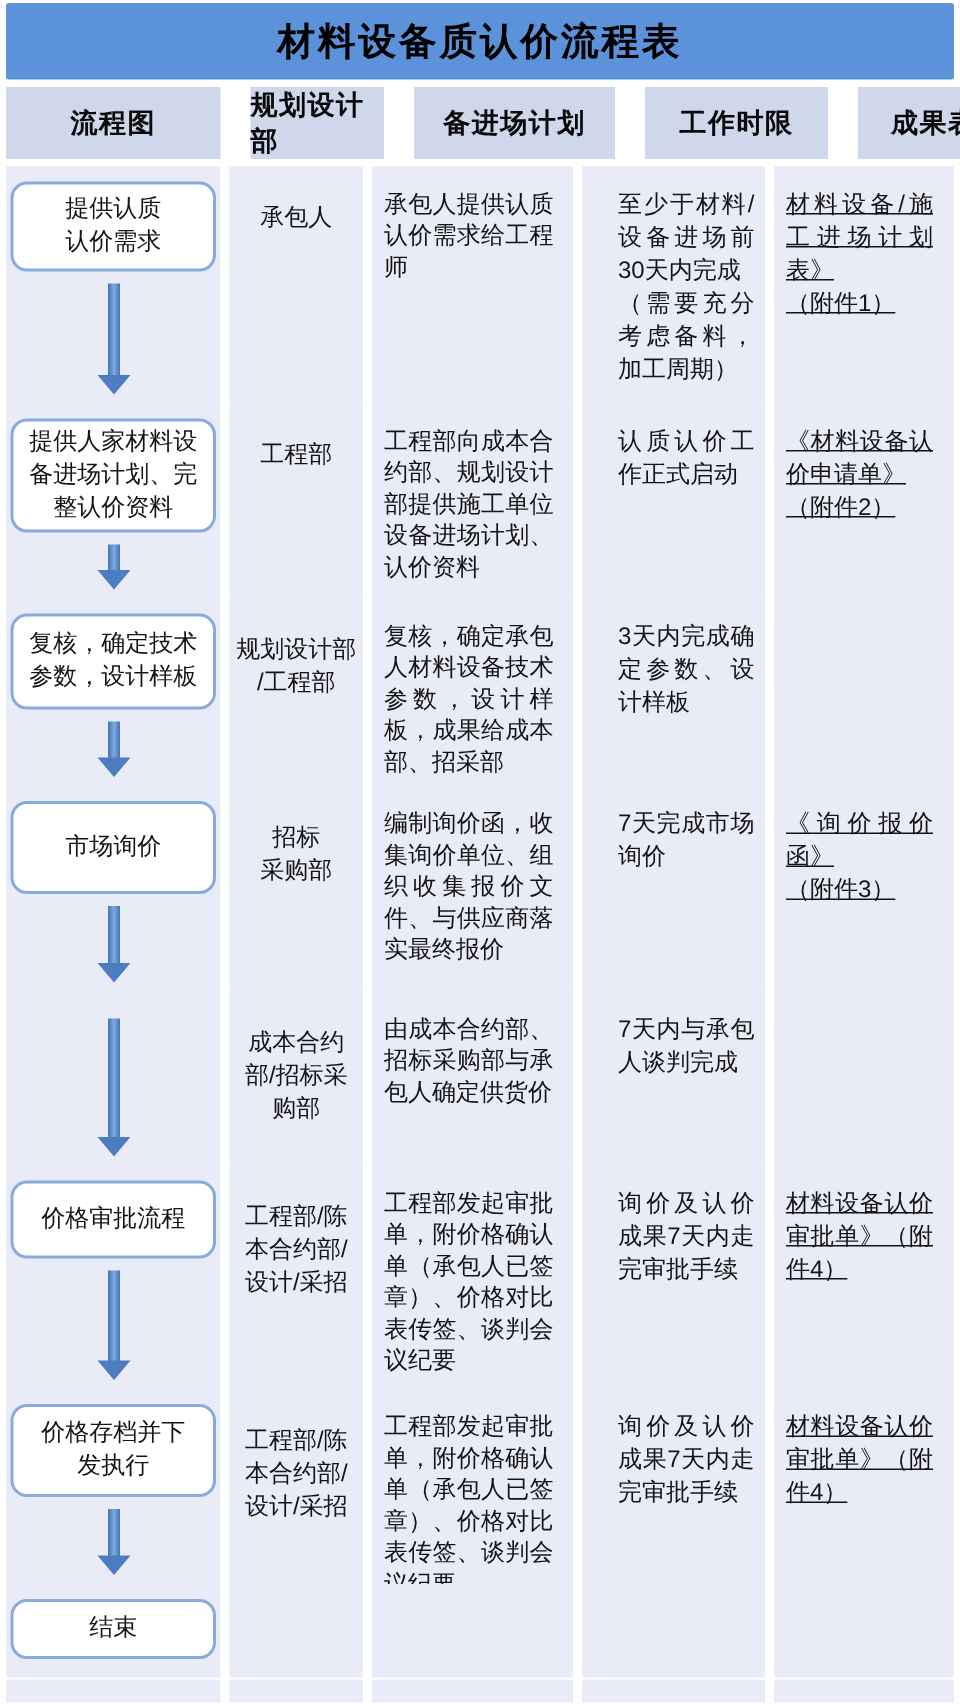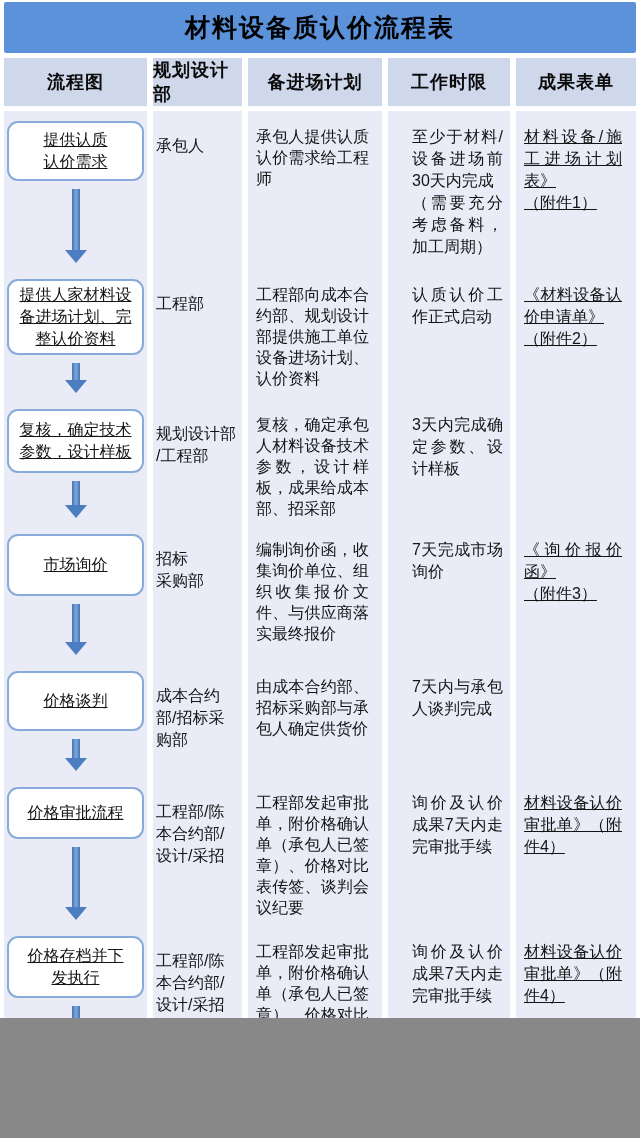--- a/index.html
+++ b/index.html
@@ -9,42 +9,42 @@
     --shape-border:#88abdc;
     --arrow-dark:#4573b5;
     --arrow-light:#7ea9de;
     --arrow-head:#4c7dc0;
     --ink:#141414;
   }
   html,body{margin:0;padding:0;}
   body{background:#888;}
   .page{
     position:relative;
-    width:640px;height:1018px;
+    width:640px;height:1138px;
     background:#ffffff;
     margin:0 auto;
     box-sizing:border-box;
     padding:2px 4px 0 4px;
     font-family:"Liberation Sans","DejaVu Sans",sans-serif;
     color:var(--ink);
     overflow:hidden;
   }
   .title-bar{
     height:51px;
     background:var(--title-bg);
     border-radius:2px;
     display:flex;align-items:center;justify-content:center;
     font-size:25px;font-weight:700;color:#000;
     letter-spacing:2px;
   }
   .header-row{
     margin-top:5px;
     display:grid;
     grid-template-columns:143px 89px 134px 122px 120px;
-    column-gap:6px;
+    column-gap:20px;
     height:48px;
   }
   .header-cell{
     background:var(--header-bg);
     display:flex;align-items:center;justify-content:center;
     font-size:18px;font-weight:700;color:#0a0a0a;
     letter-spacing:1px;
   }
   .body-grid{
     margin-top:5px;
@@ -53,21 +53,21 @@
     grid-template-rows:158px 130px 125px 137px 116px 149px 130px 62px 17px;
     column-gap:6px;
   }
   .cell{
     background:var(--body-bg);
     font-size:16px;line-height:21px;
     box-sizing:border-box;
     overflow:hidden;
   }
   .cell.dept{
-    text-align:left;
+    text-align:center;
     padding:24px 3px 0 3px;
     white-space:pre-line;
     line-height:22px;
   }
   .cell.content{padding:15px 13px 0 8px;text-align:justify;}
   .cell.time{padding:15px 7px 0 24px;text-align:justify;white-space:pre-line;line-height:22px;}
   .cell.form{padding:15px 14px 0 8px;text-align:justify;white-space:pre-line;line-height:22px;text-decoration:underline;}
   .flowcell{
     background:var(--body-bg);
     display:flex;flex-direction:column;align-items:center;
@@ -78,21 +78,20 @@
     width:100%;
     box-sizing:border-box;
     background:#ffffff;
     border:2px solid var(--shape-border);
     border-radius:11px;
     display:flex;align-items:center;justify-content:center;
     text-align:center;
     white-space:pre-line;
     font-size:16px;line-height:22px;
     padding:3px 2px;
-    text-decoration:underline;
   }
   .h60{min-height:60px}.h72{min-height:72px}.h64{min-height:64px}
   .h62{min-height:62px}.h52{min-height:52px}.h40{min-height:40px}
   .arrow{
     flex:1;
     width:22px;
     min-height:26px;
     position:relative;
     margin:8px 0 6px 0;
   }
@@ -171,21 +170,20 @@
       <div class="arrow"></div>
     </div>
     <div class="cell dept">招标
 采购部</div>
     <div class="cell content">编制询价函，收集询价单位、组织收集报价文件、与供应商落实最终报价</div>
     <div class="cell time">7天完成市场询价</div>
     <div class="cell form">《询价报价函》
 （附件3）</div>
 
     <div class="flowcell">
-      <div class="shape h60">价格谈判</div>
       <div class="arrow"></div>
     </div>
     <div class="cell dept">成本合约部/招标采购部</div>
     <div class="cell content">由成本合约部、招标采购部与承包人确定供货价</div>
     <div class="cell time">7天内与承包人谈判完成</div>
     <div class="cell form"></div>
 
     <div class="flowcell">
       <div class="shape h52">价格审批流程</div>
       <div class="arrow"></div>

